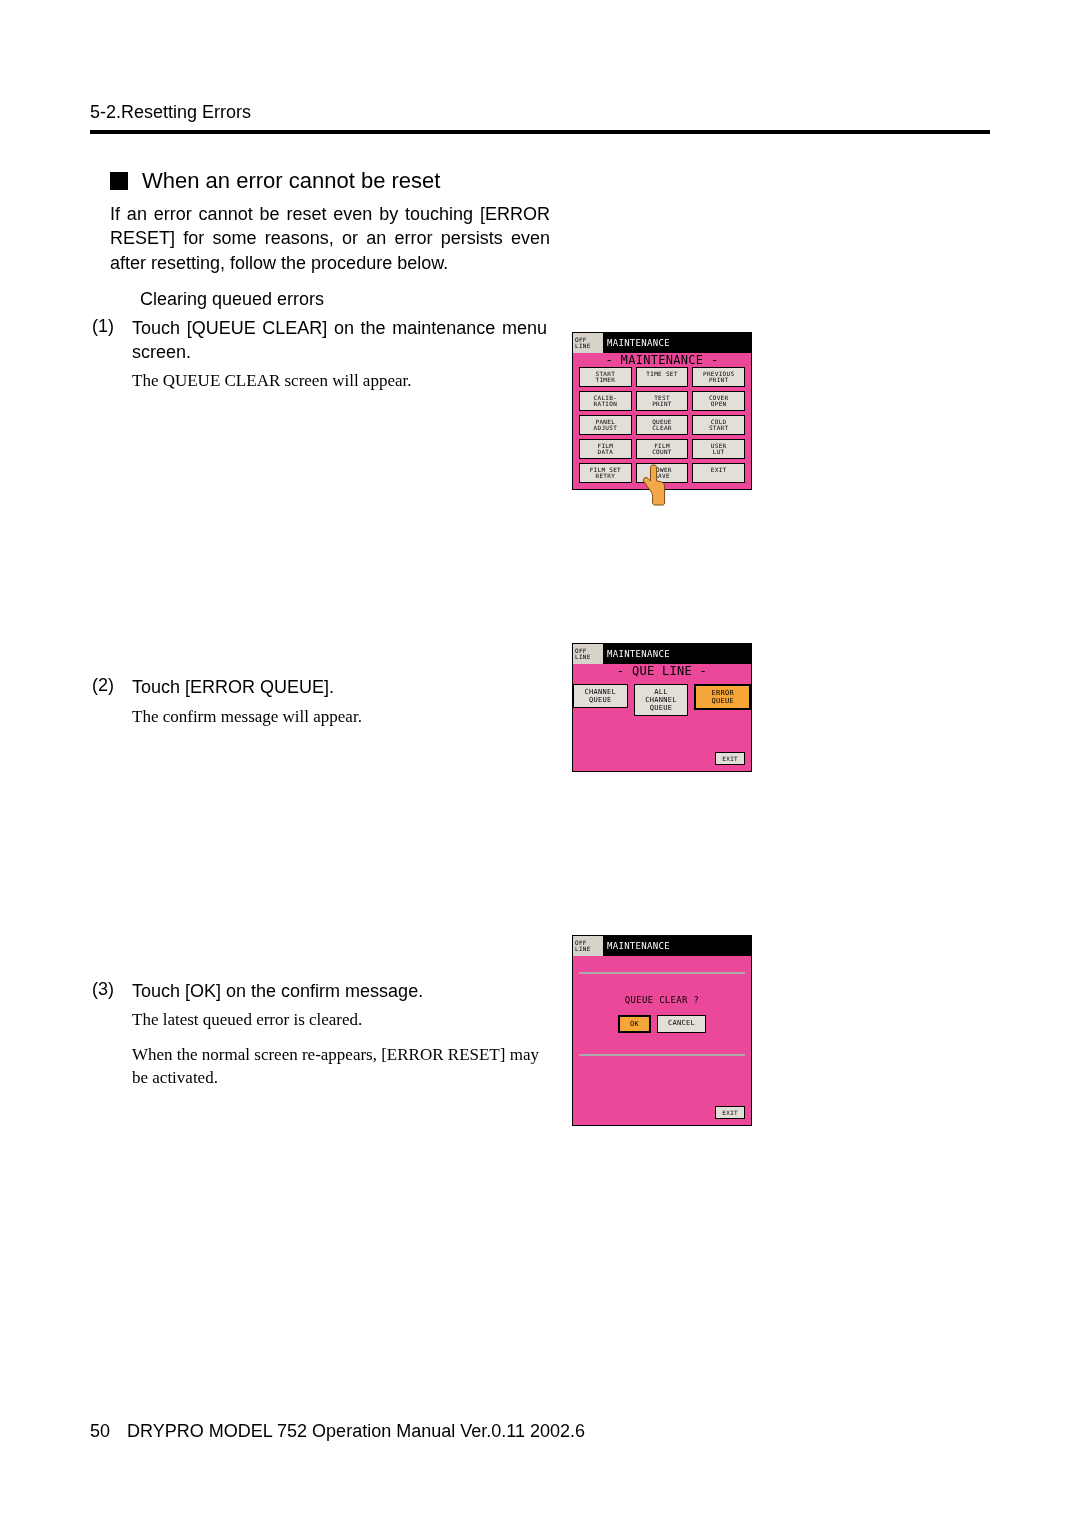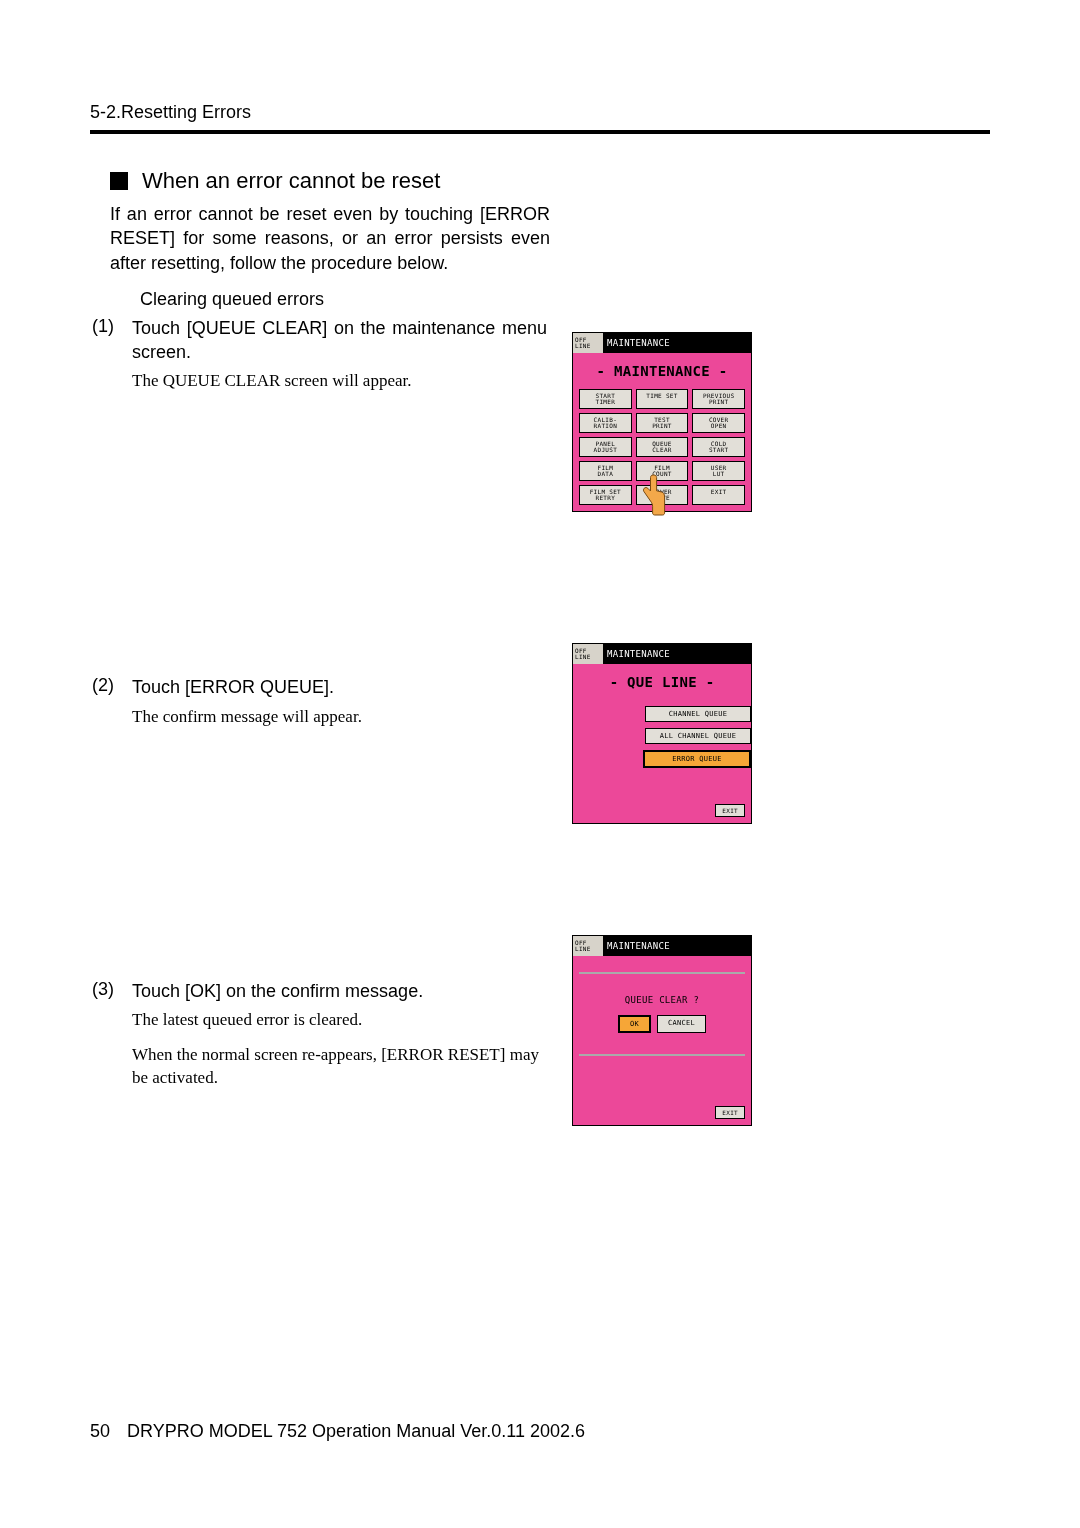--- a/index.html
+++ b/index.html
@@ -138,23 +138,22 @@
     display: flex;
     align-items: center;
     padding-left: 4px;
     font-size: 9px;
   }
   .scr-body {
     position: relative;
   }
   .scr-sub {
     text-align: center;
-    font-size: 14px;
-    margin: 10px 0;
-    font-weight: bold;
+    font-size: 12px;
+    margin: 0 0;
   }
   .grid3 {
     display: grid;
     grid-template-columns: repeat(3, 1fr);
     gap: 4px;
     padding: 0 6px 6px 6px;
   }
   .btn {
     border: 1px solid #000;
     background: #e2dfd8;
@@ -180,22 +179,22 @@
     top: 110px;
     left: 66px;
     width: 30px;
     height: 44px;
     pointer-events: none;
     color: #e89b2e;
   }
 
   .vlist {
     display: flex;
-    flex-direction: column;
-    align-items: flex-end;
+    flex-direction: row;
+    align-items: flex-start;
     gap: 6px;
     padding: 6px 0 6px 0;
   }
   .vbtn {
     border: 1px solid #000;
     background: #e2dfd8;
     font-size: 7px;
     padding: 3px 6px;
     width: 92px;
     text-align: center;

